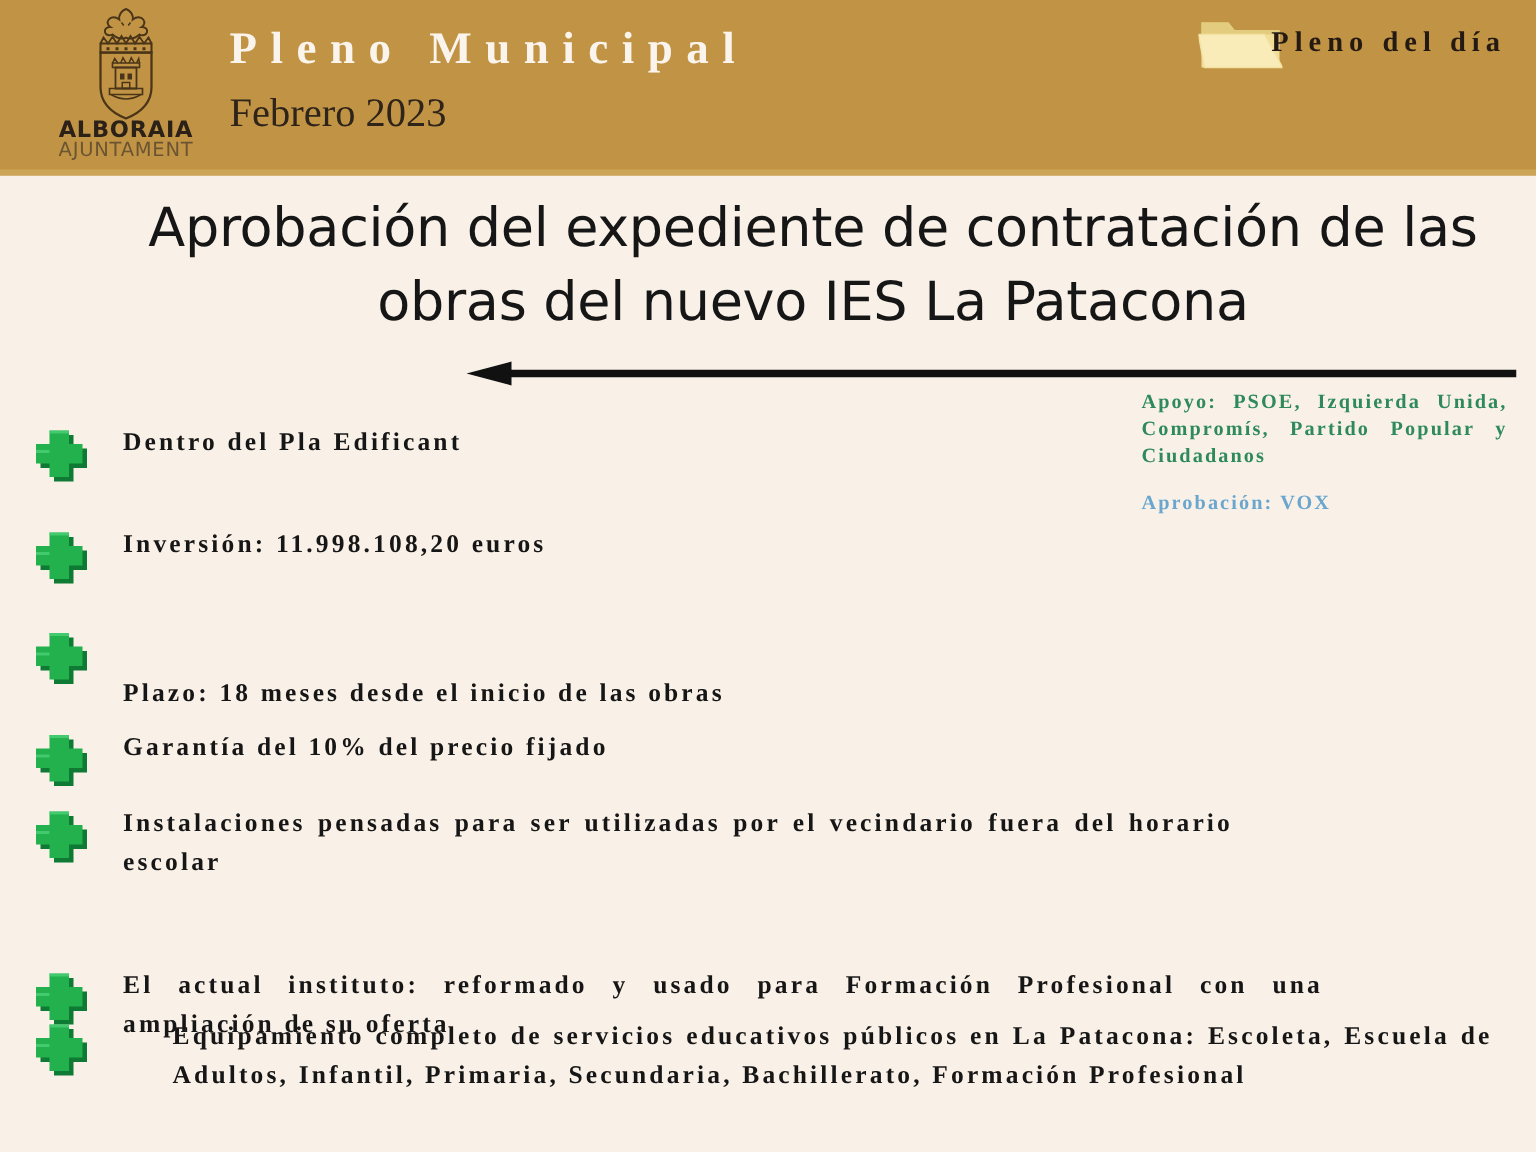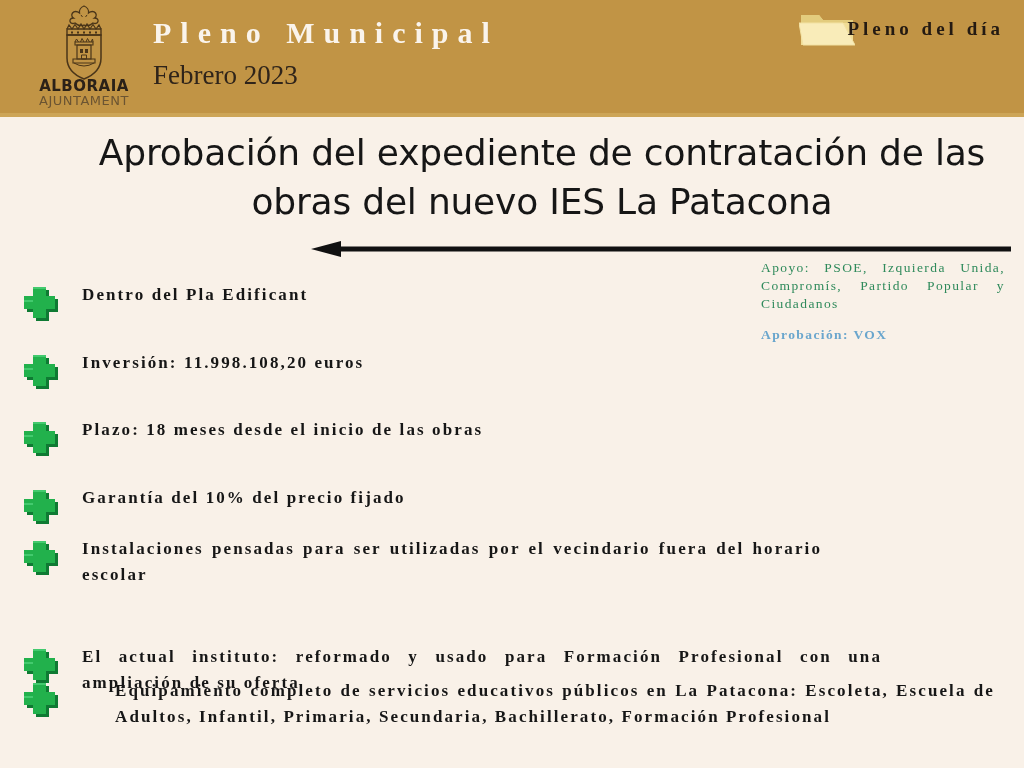--- a/index.html
+++ b/index.html
@@ -138,21 +138,21 @@
   }
 
   
   #votes-block {
     position: absolute;
     left: 761px; top: 259px;
     width: 244px;
   }
   #votes-support {
     font-family: "Liberation Serif", serif;
-    font-weight: normal;
+    font-weight: bold;
     font-size: 13.5px;
     letter-spacing: 1.4px;
     line-height: 18px;
     color: #2f8a5b;
     text-align: justify;
     text-align-last: left;
   }
   #votes-abstention {
     margin-top: 13px;
     font-family: "Liberation Serif", serif;
@@ -272,21 +272,21 @@
 </svg></span>
       <span class="bullet-text" style="width: 520px;">Inversión: 11.998.108,20 euros</span>
     </div>
     <div class="bullet-row" style="top: 145px;">
       <span class="plus-icon">
 <svg viewBox="0 0 44 42" width="44" height="42">
   <path d="M18 8 h13 v9 h9 v13 h-9 v9 h-13 v-9 h-9 v-13 h9 z" fill="#0f7a33"></path>
   <path d="M15 5 h13 v9 h9 v13 h-9 v9 h-13 v-9 h-9 v-13 h9 z" fill="#22b14c"></path>
   <path d="M15 5 h13 v2 h-13 z M6 18 h9 v2 h-9 z" fill="#4fd37a" opacity="0.75"></path>
 </svg></span>
-      <span class="bullet-text" style="width: 680px;">Plazo: 18 meses desde el inicio de las obras</span>
+      <span class="bullet-text" style="width: 680px; margin-top: 32px;">Plazo: 18 meses desde el inicio de las obras</span>
     </div>
     <div class="bullet-row" style="top: 213px;">
       <span class="plus-icon">
 <svg viewBox="0 0 44 42" width="44" height="42">
   <path d="M18 8 h13 v9 h9 v13 h-9 v9 h-13 v-9 h-9 v-13 h9 z" fill="#0f7a33"></path>
   <path d="M15 5 h13 v9 h9 v13 h-9 v9 h-13 v-9 h-9 v-13 h9 z" fill="#22b14c"></path>
   <path d="M15 5 h13 v2 h-13 z M6 18 h9 v2 h-9 z" fill="#4fd37a" opacity="0.75"></path>
 </svg></span>
       <span class="bullet-text" style="width: 560px;">Garantía del 10% del precio fijado</span>
     </div>

